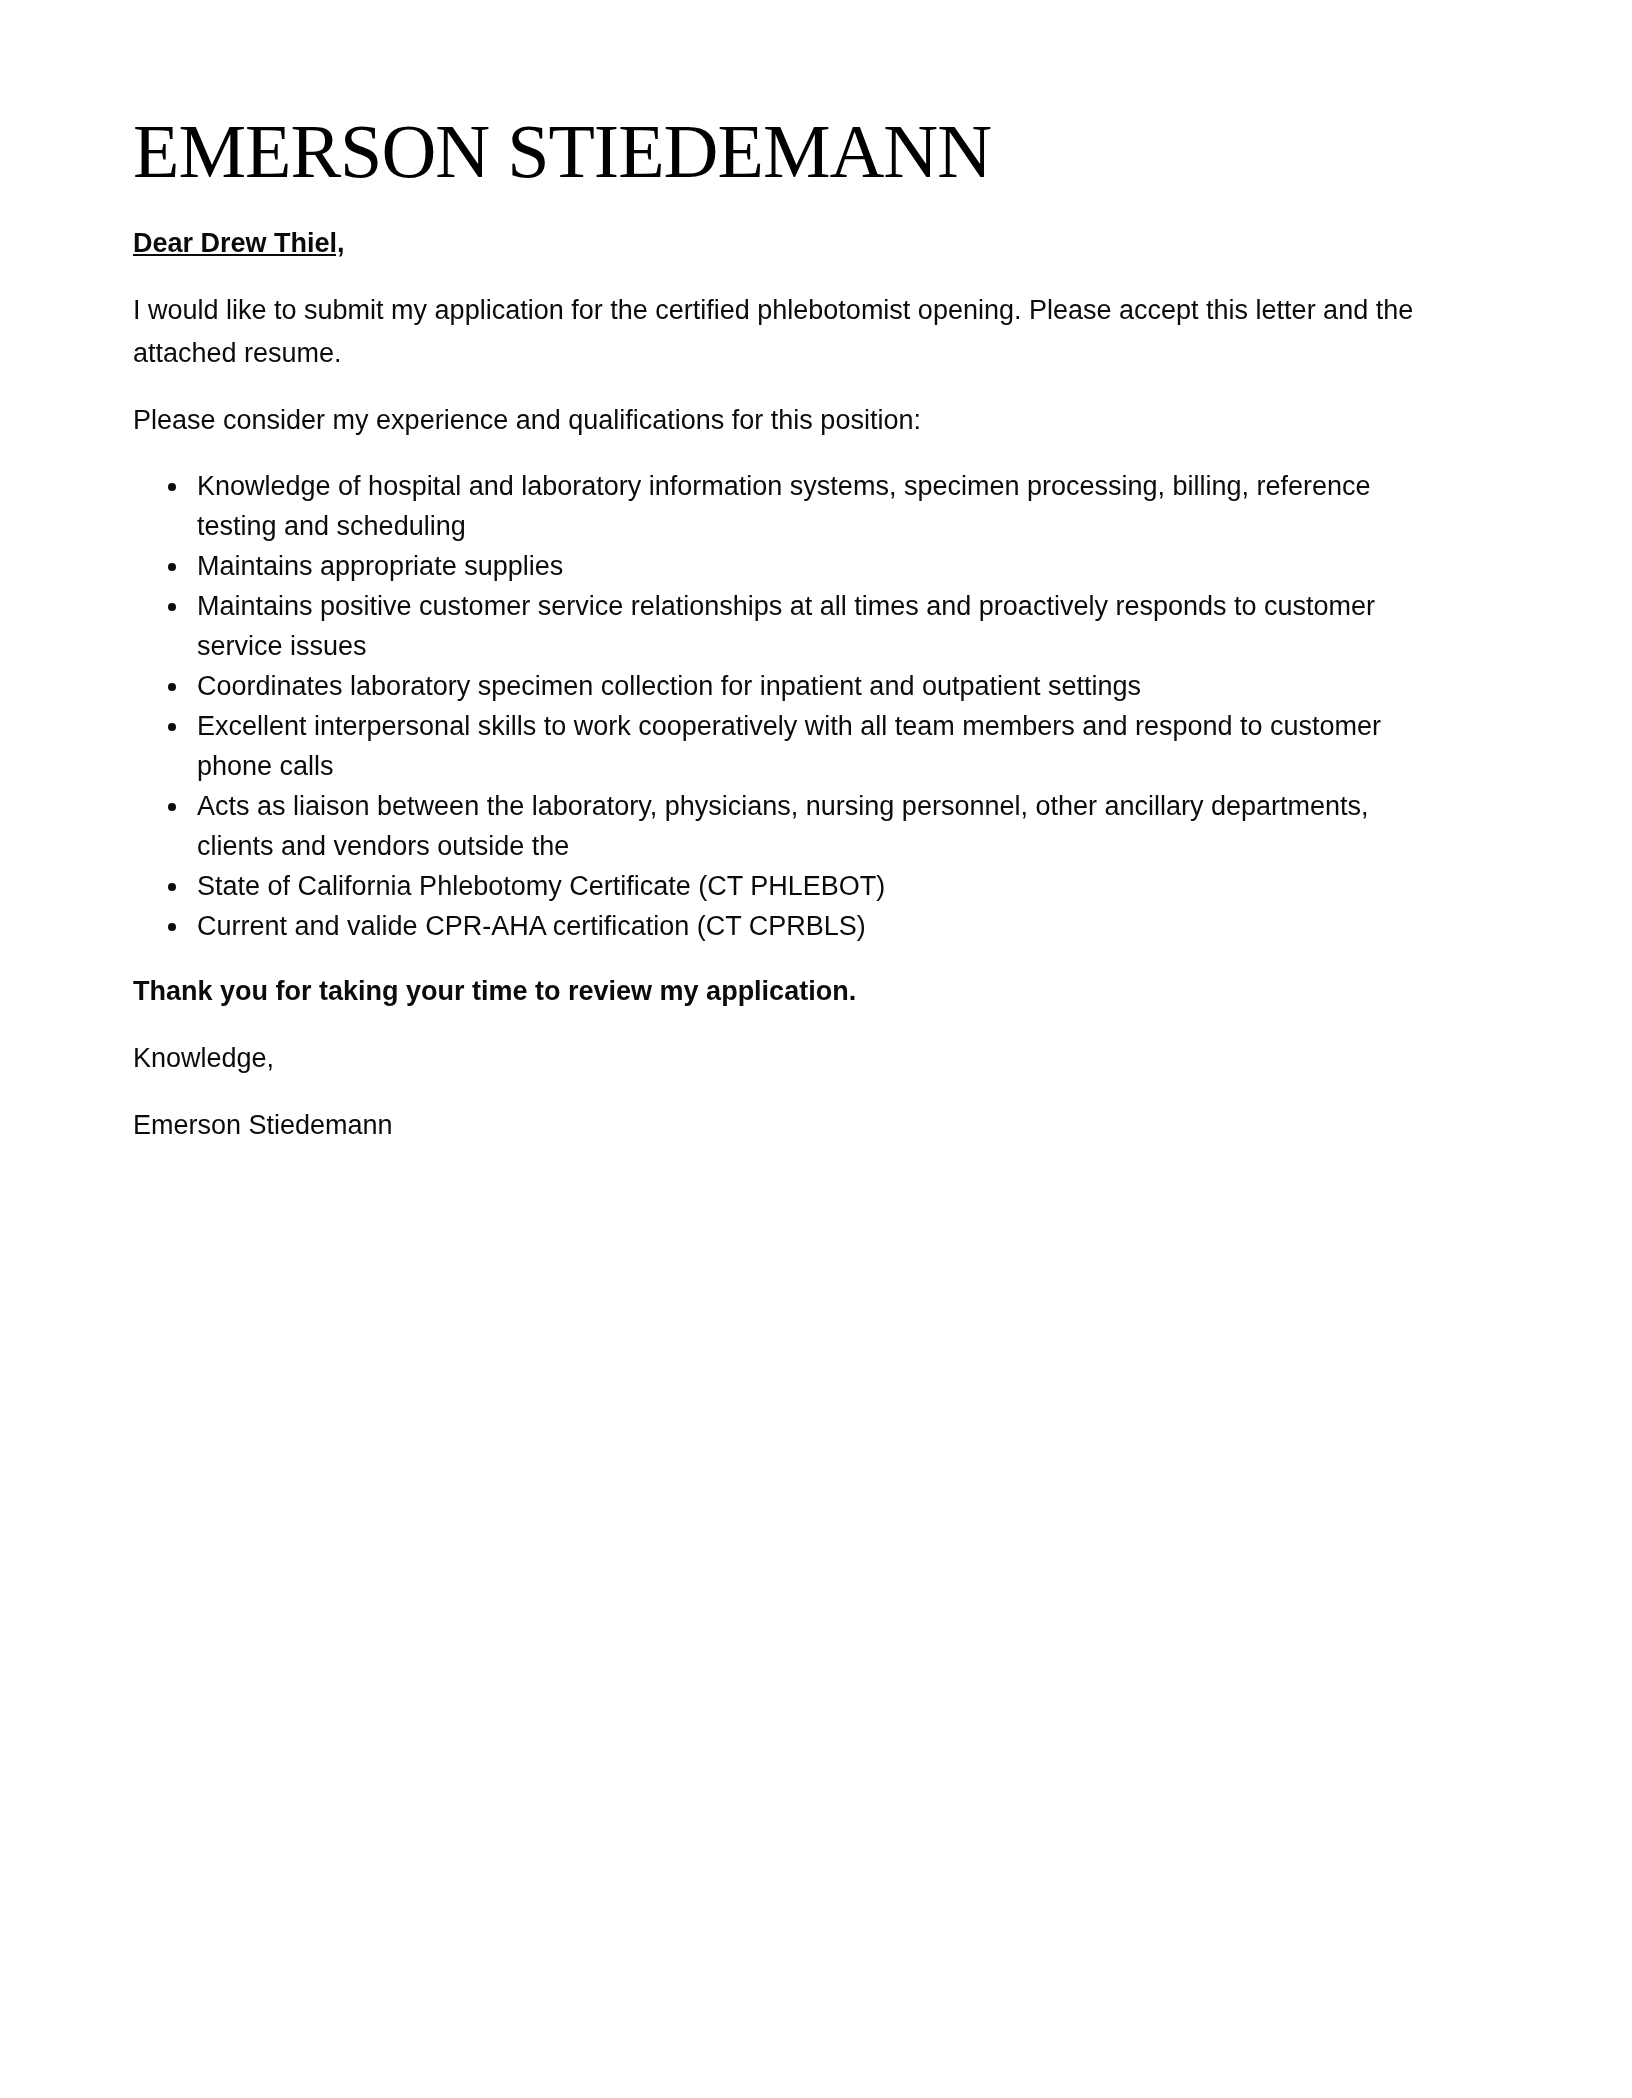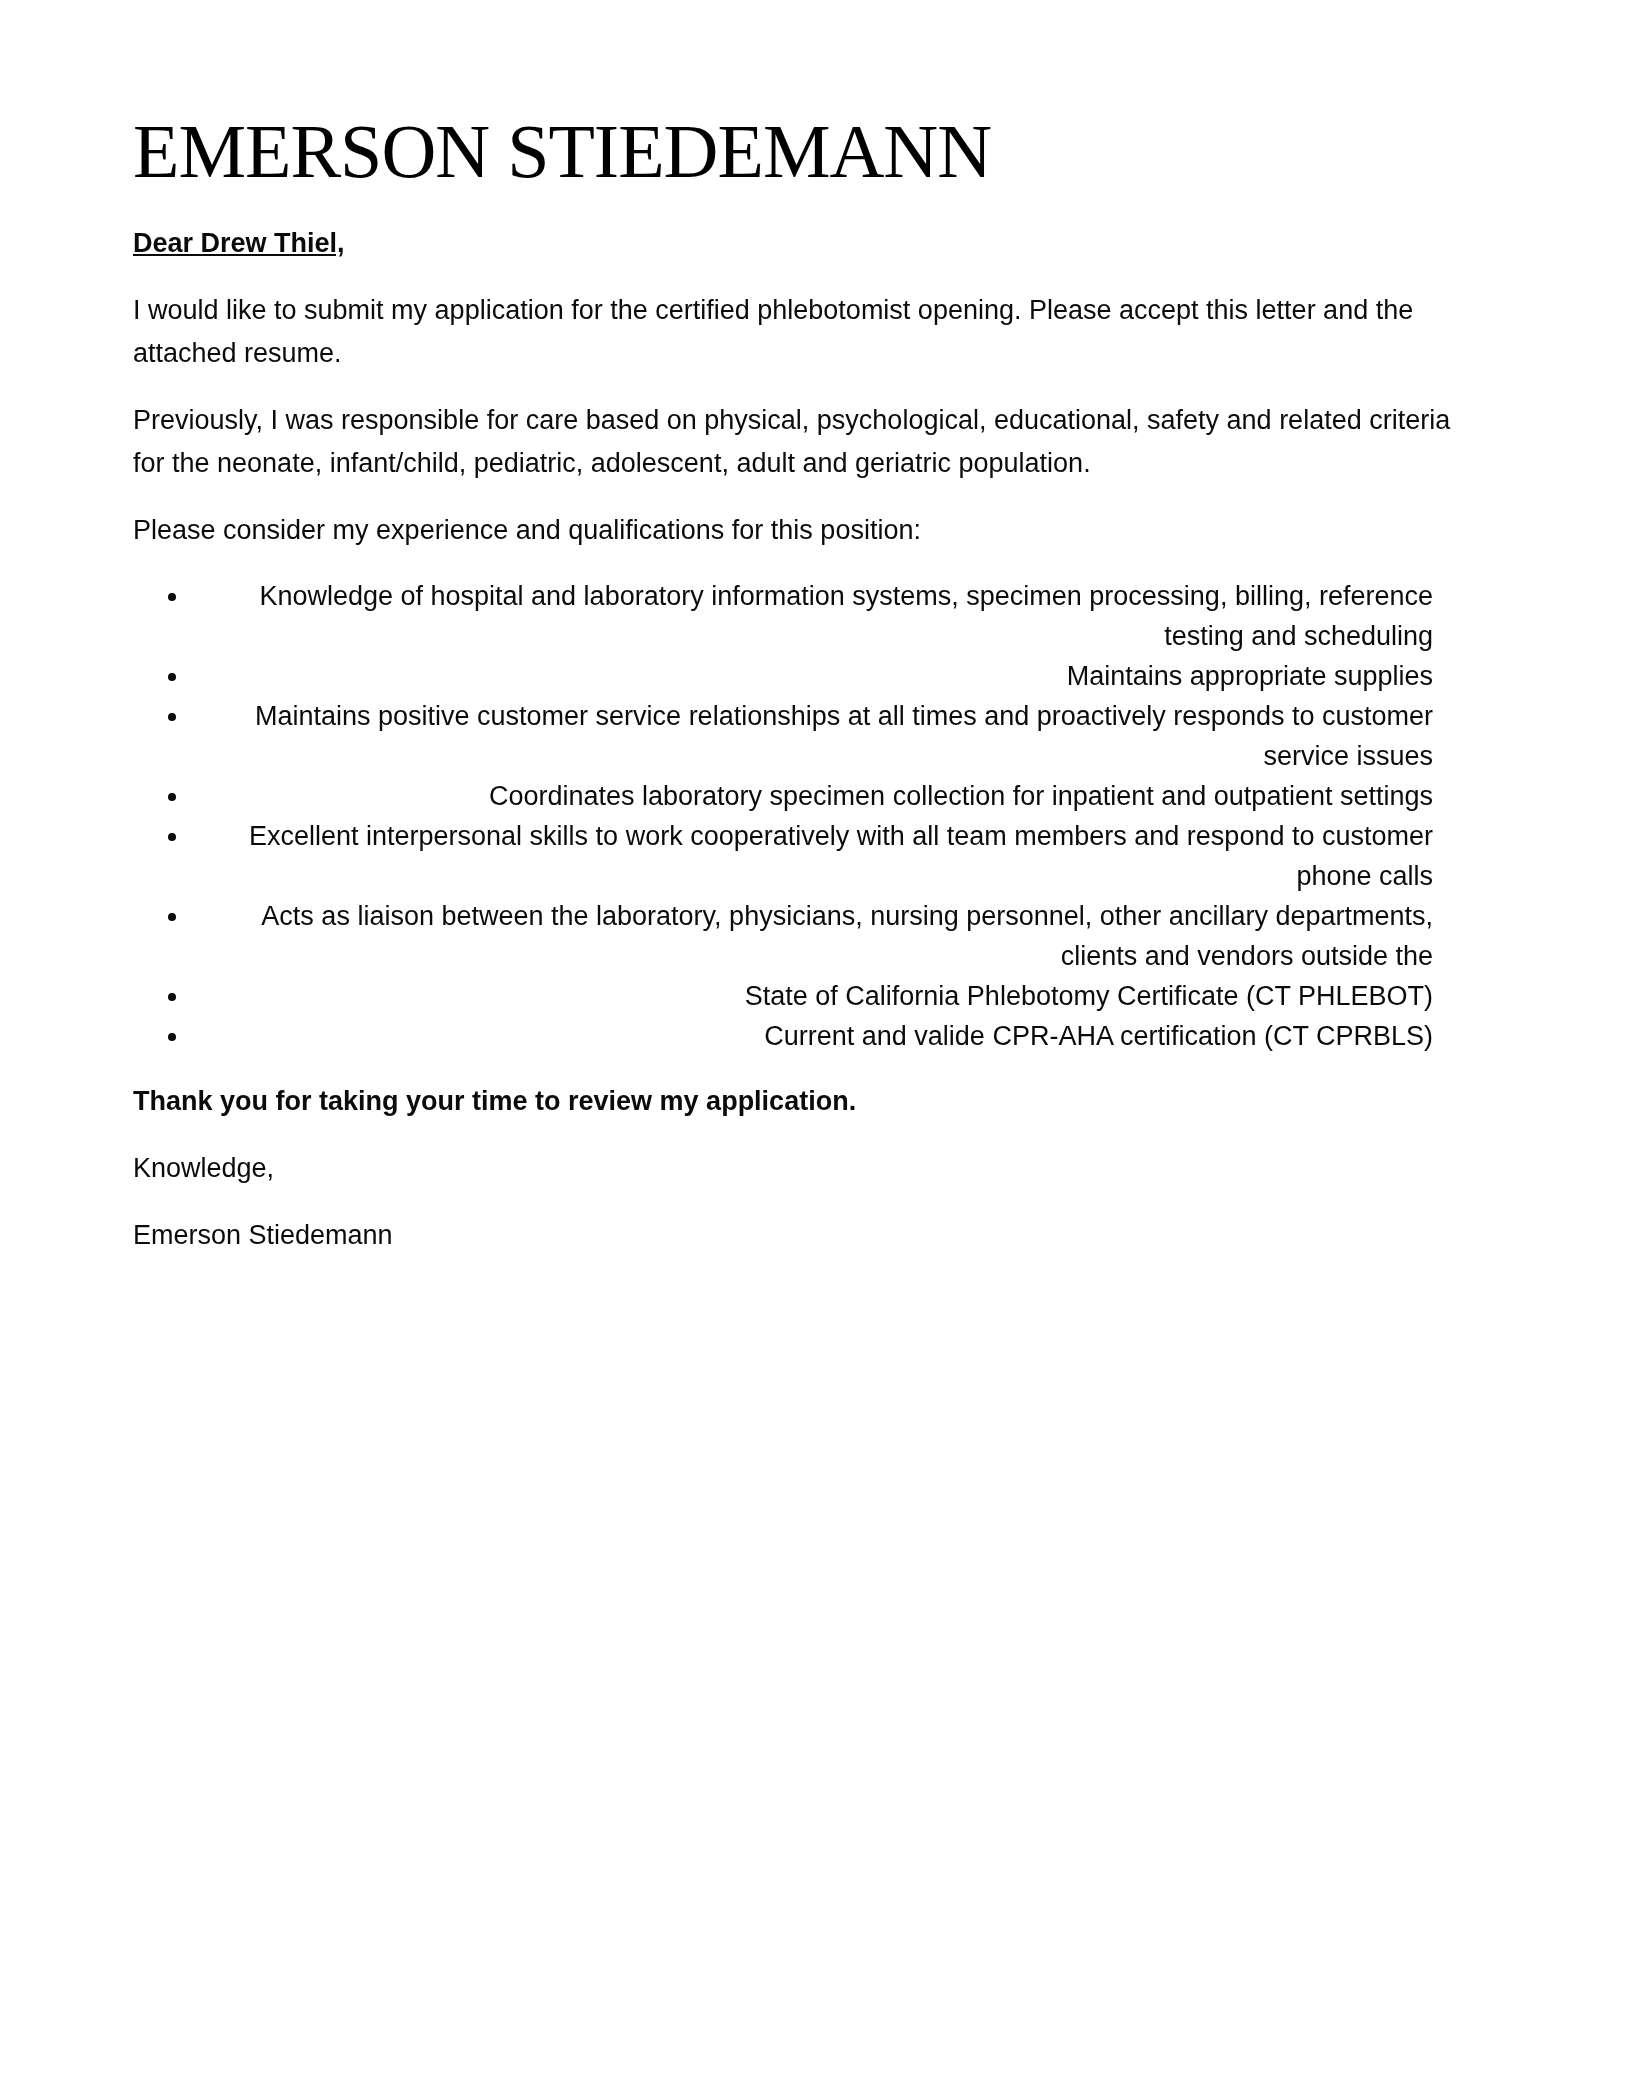--- a/index.html
+++ b/index.html
@@ -37,21 +37,20 @@
   p.body-text {
     font-size: 27px;
     line-height: 43px;
     margin: 0 0 24px 0;
     max-width: 1330px;
   }
   ul.qualifications {
     margin: 0 0 24px 0;
     padding-left: 58px;
     max-width: 1300px;
-    text-align: right;
   }
   ul.qualifications li {
     font-size: 27px;
     line-height: 40px;
     padding-left: 6px;
   }
   .closing {
     margin-top: 46px;
     font-weight: 700;
   }
@@ -63,21 +62,20 @@
 
 <div class="page">
 
   <h1 class="author-name">EMERSON STIEDEMANN</h1>
 
 
   <p class="body-text greeting">Dear Drew Thiel,</p>
 
   <p class="body-text">I would like to submit my application for the certified phlebotomist opening. Please accept this letter and the attached resume.</p>
 
-  <p class="body-text">Previously, I was responsible for care based on physical, psychological, educational, safety and related criteria for the neonate, infant/child, pediatric, adolescent, adult and geriatric population.</p>
 
   <p class="body-text">Please consider my experience and qualifications for this position:</p>
 
   <ul class="qualifications">
     <li>Knowledge of hospital and laboratory information systems, specimen processing, billing, reference testing and scheduling</li>
     <li>Maintains appropriate supplies</li>
     <li>Maintains positive customer service relationships at all times and proactively responds to customer service issues</li>
     <li>Coordinates laboratory specimen collection for inpatient and outpatient settings</li>
     <li>Excellent interpersonal skills to work cooperatively with all team members and respond to customer phone calls</li>
     <li>Acts as liaison between the laboratory, physicians, nursing personnel, other ancillary departments, clients and vendors outside the</li>

